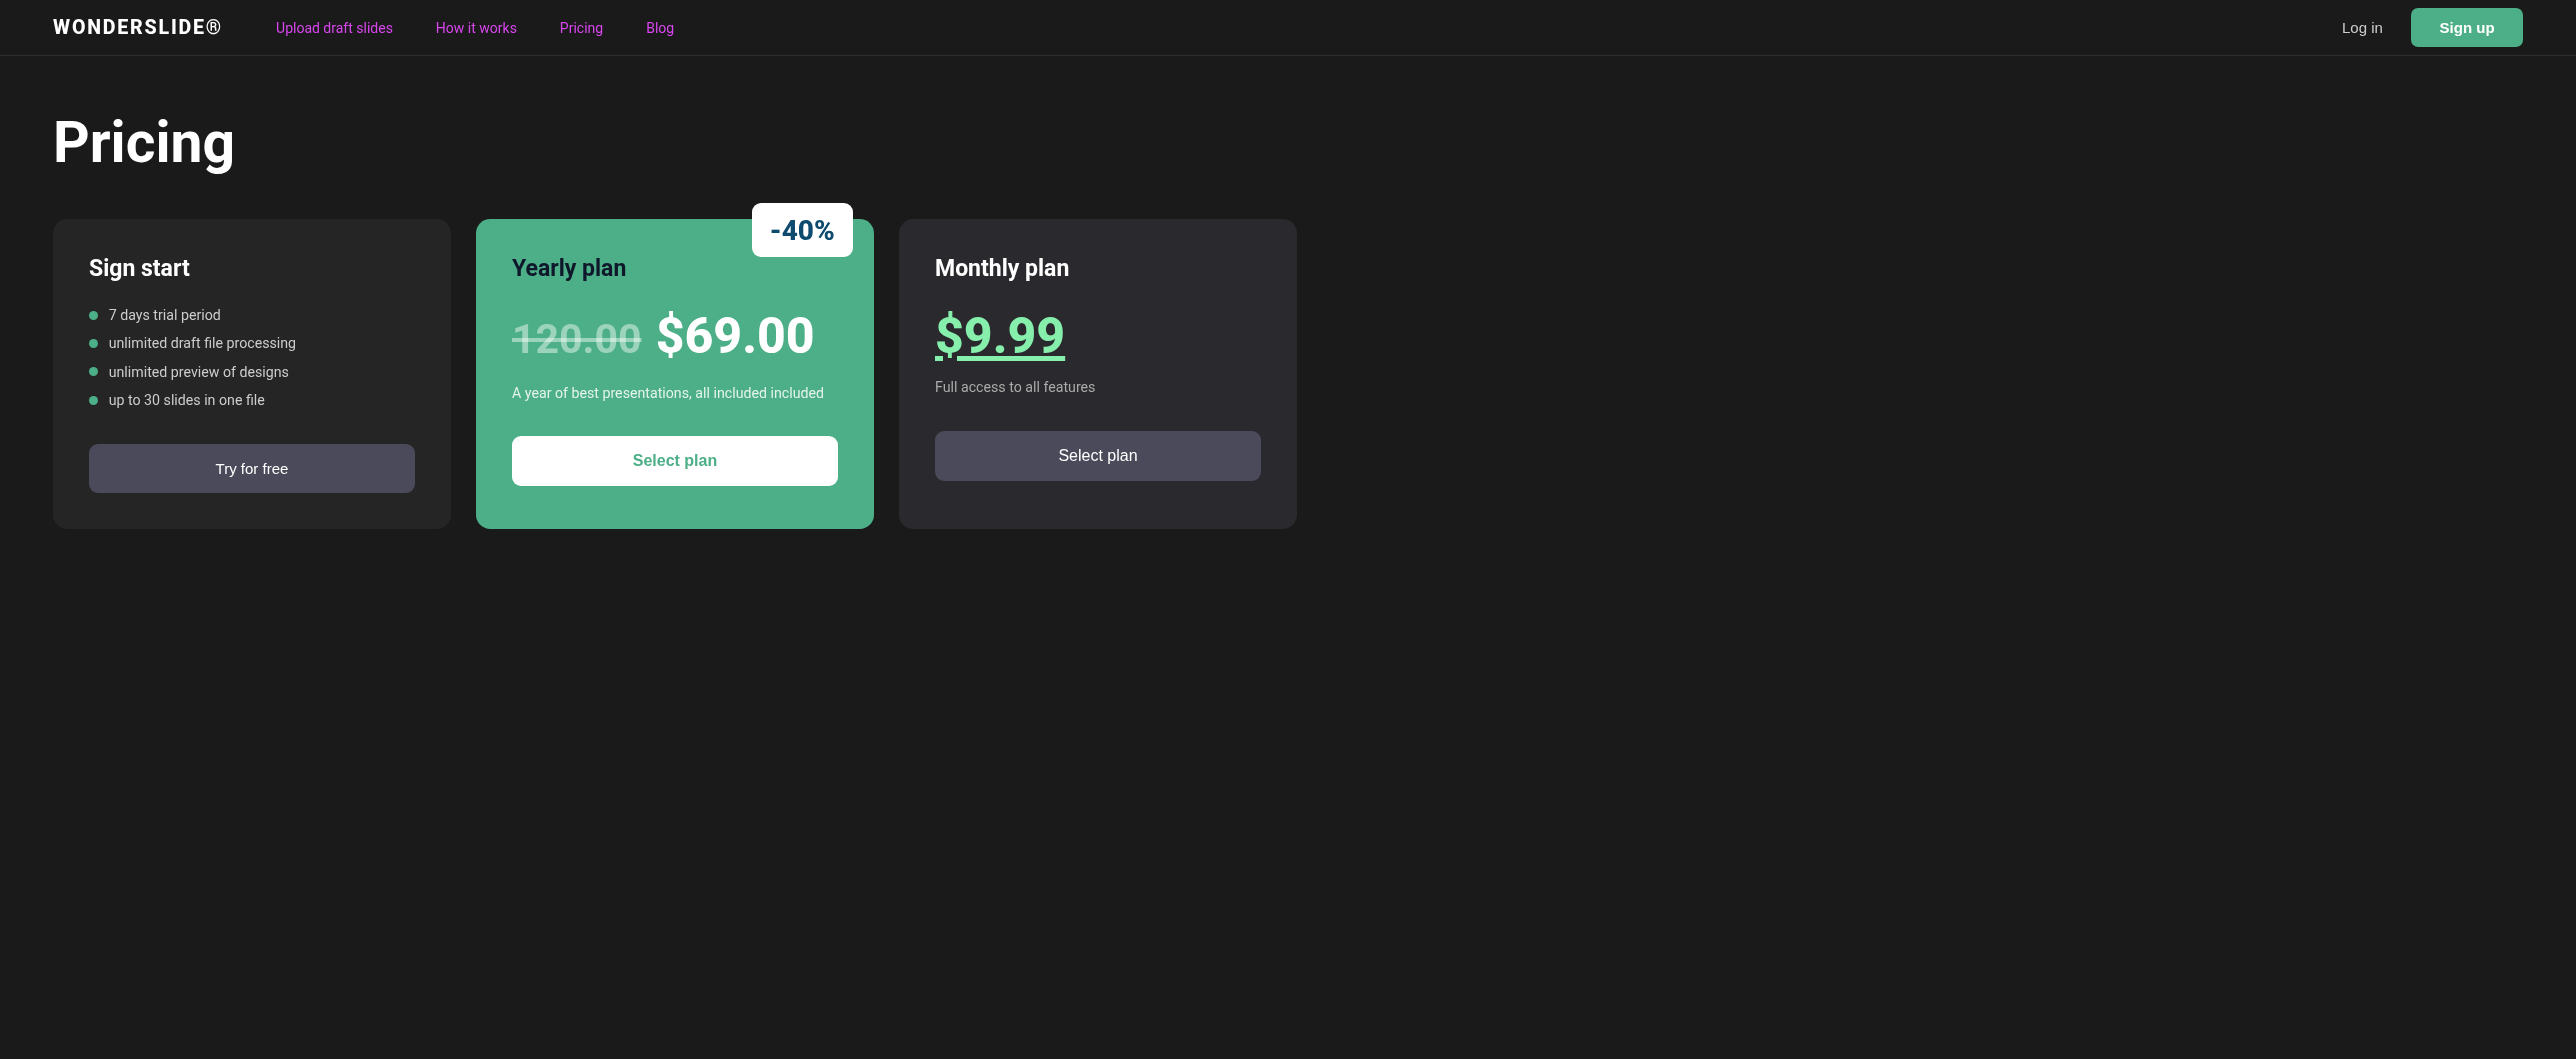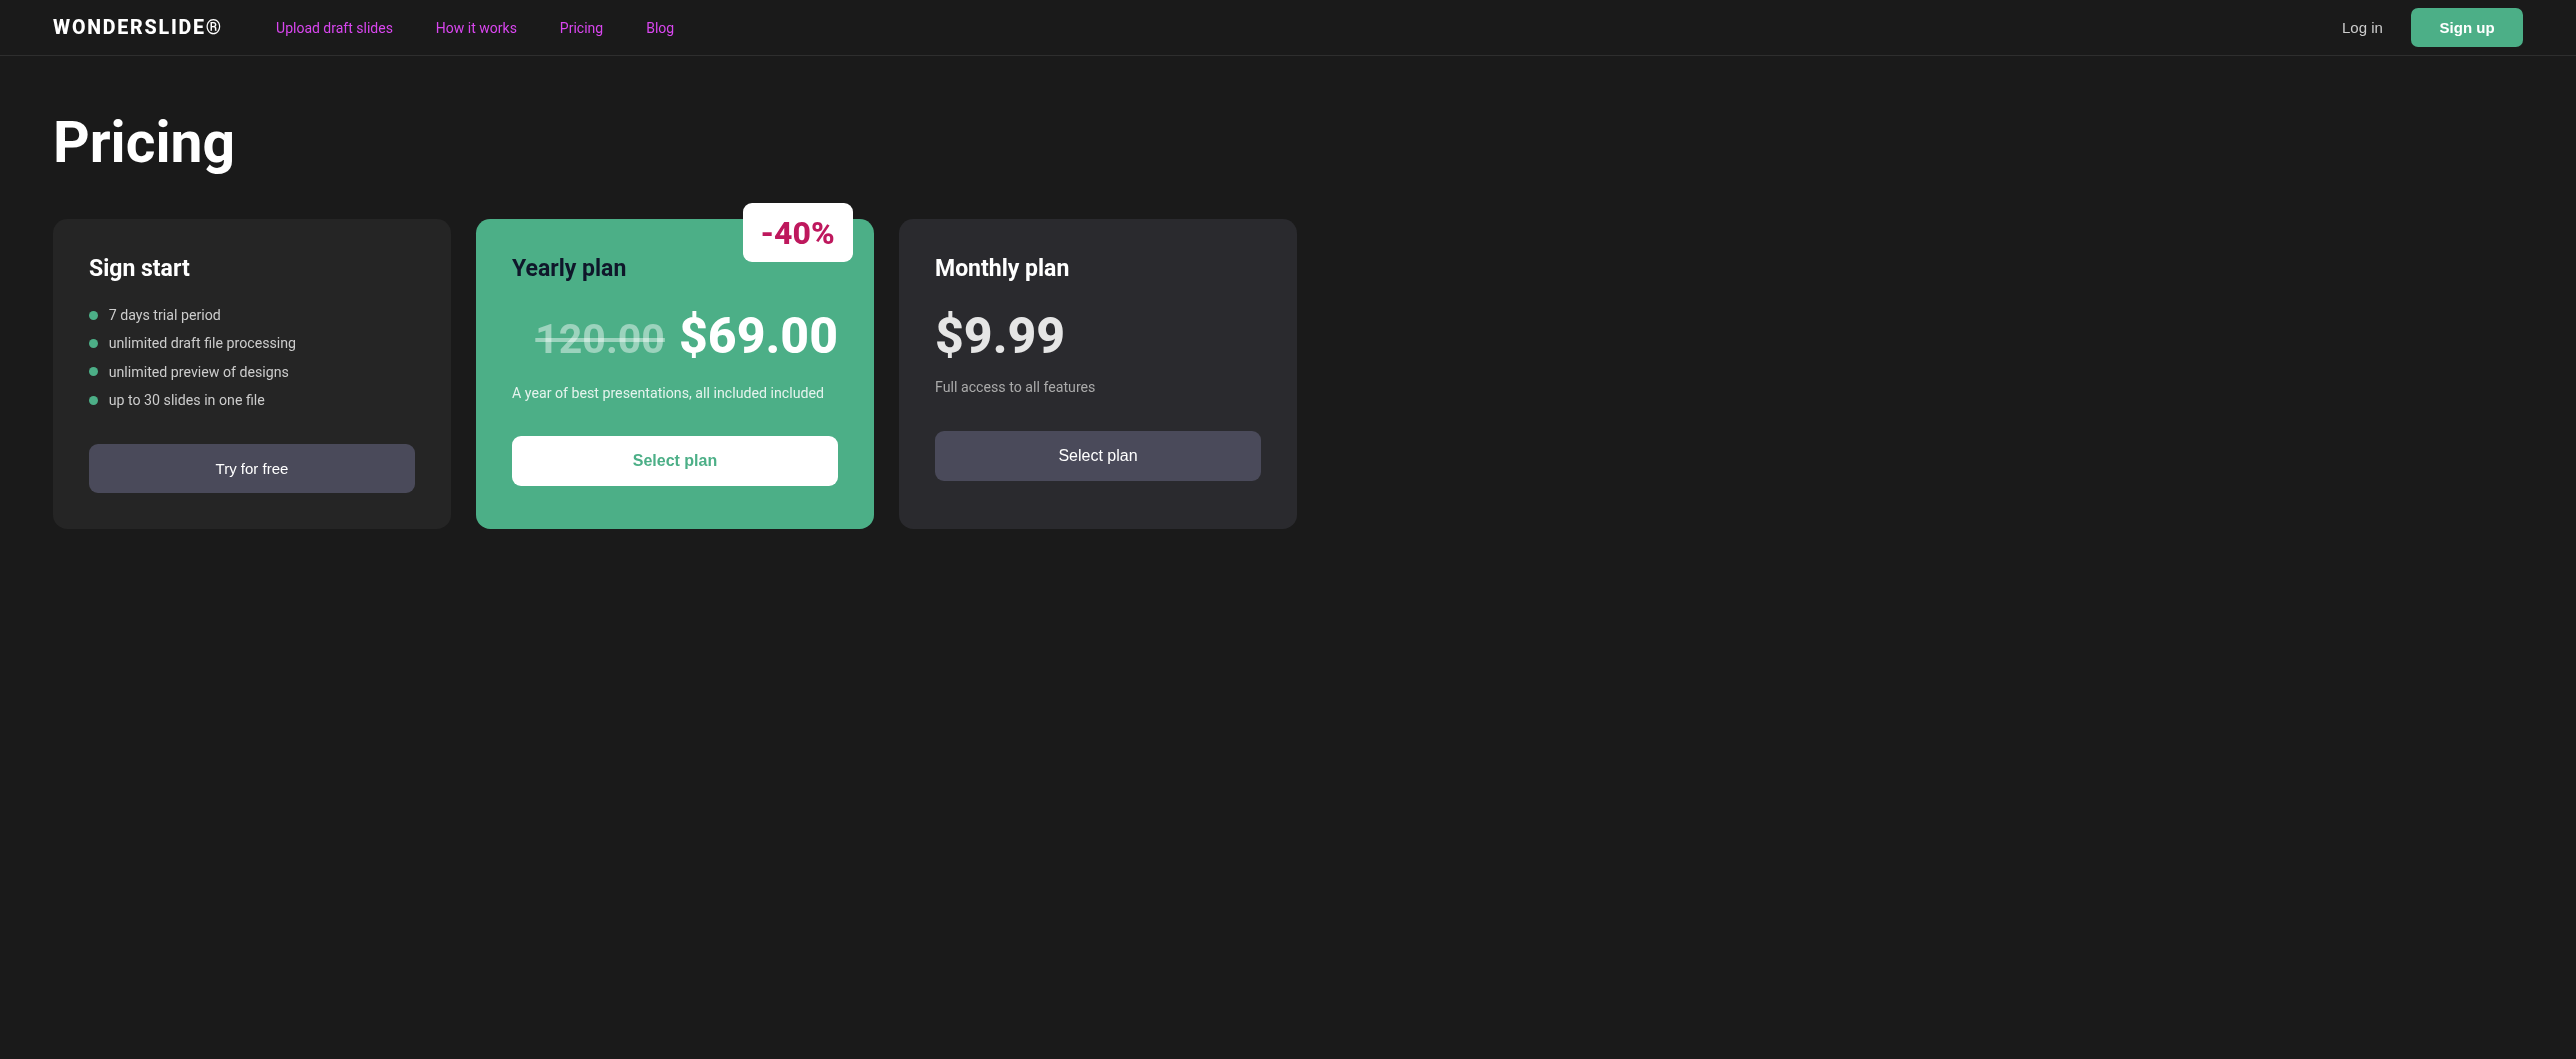--- a/index.html
+++ b/index.html
@@ -156,33 +156,32 @@
       font-weight: 500;
       cursor: pointer;
     }
 
     
     .discount-badge {
       position: absolute;
       top: -16px;
       right: 21.3px;
       background-color: #ffffff;
-      color: #be185d;
-      font-size: 32px;
+      color: #0c4a6e;
+      font-size: 28px;
       font-weight: 800;
       padding: 10.7px 18px;
       border-radius: 9px;
     }
 
     .price-row {
       display: flex;
       align-items: baseline;
       gap: 14.2px;
       margin-bottom: 18px;
-      justify-content: flex-end;
     }
 
     .price-original {
       font-size: 41px;
       font-weight: 700;
       color: rgba(255,255,255,0.45);
       text-decoration: line-through;
     }
 
     .price-current {
@@ -207,22 +206,23 @@
       border-radius: 9px;
       font-size: 16px;
       font-weight: 600;
       cursor: pointer;
     }
 
     
     .price-monthly {
       font-size: 50px;
       font-weight: 800;
-      color: #e5e5e5;
+      color: #86efac;
       margin-bottom: 14.2px;
+      text-decoration: underline;
     }
 
     .monthly-description {
       font-size: 14.2px;
       color: #aaaaaa;
       margin-bottom: 36px;
     }
 
     .btn-select-monthly {
       width: 100%;

